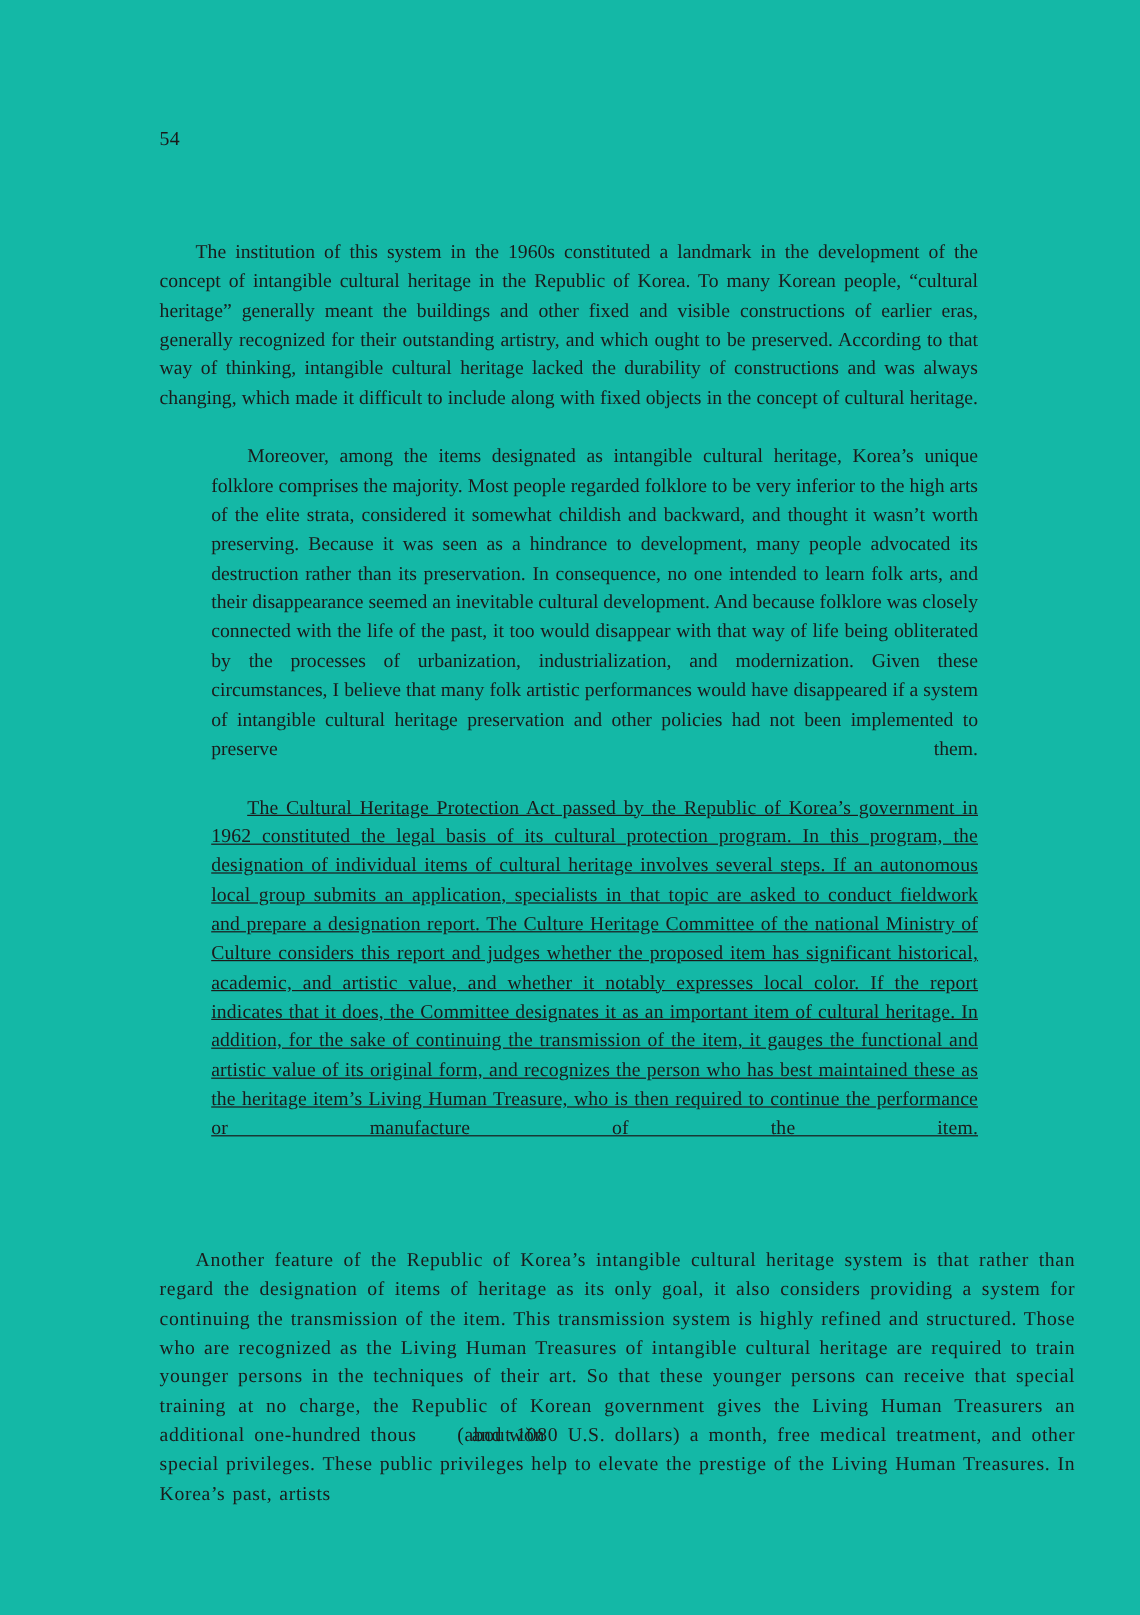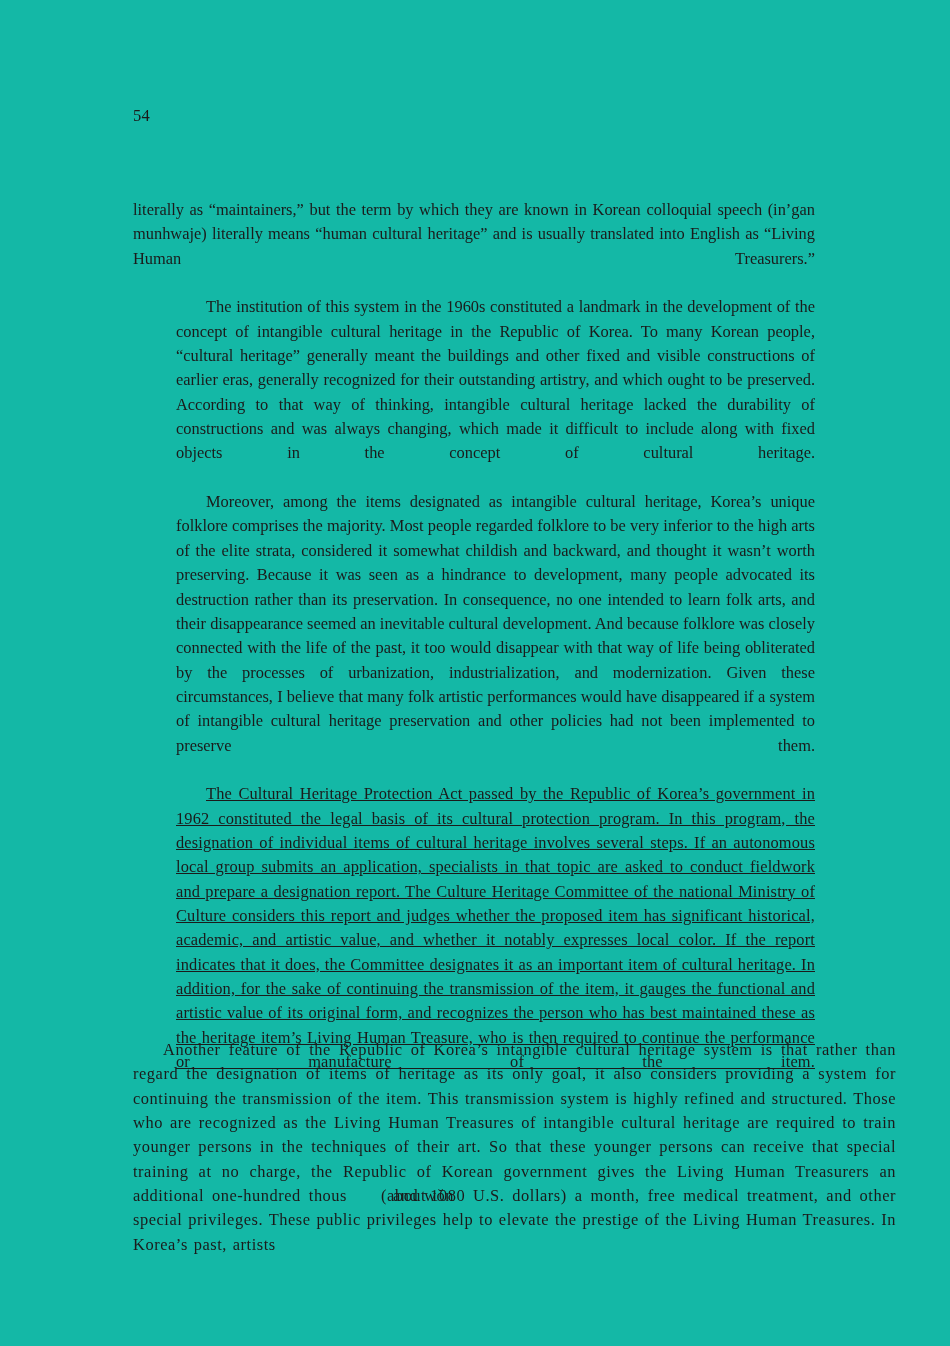--- a/index.html
+++ b/index.html
@@ -106,21 +106,20 @@
 </style>
 </head>
 <body>
 
 <div class="page">
 
   <div class="folio">54</div>
 
   <div class="textcolumn">
 
-    <p class="para">literally as “maintainers,” but the term by which they are known in Korean colloquial speech (in’gan munhwaje) literally means “human cultural heritage” and is usually translated into English as “Living Human Treasurers.”</p>
 
     <p class="para indent">The institution of this system in the 1960s constituted a landmark in the development of the concept of intangible cultural heritage in the Republic of Korea. To many Korean people, “cultural heritage” generally meant the buildings and other fixed and visible constructions of earlier eras, generally recognized for their outstanding artistry, and which ought to be preserved. According to that way of thinking, intangible cultural heritage lacked the durability of constructions and was always changing, which made it difficult to include along with fixed objects in the concept of cultural heritage.</p>
 
     <p class="para indent">Moreover, among the items designated as intangible cultural heritage, Korea’s unique folklore comprises the majority. Most people regarded folklore to be very inferior to the high arts of the elite strata, considered it somewhat childish and backward, and thought it wasn’t worth preserving. Because it was seen as a hindrance to development, many people advocated its destruction rather than its preservation. In consequence, no one intended to learn folk arts, and their disappearance seemed an inevitable cultural development. And because folklore was closely connected with the life of the past, it too would disappear with that way of life being obliterated by the processes of urbanization, industrialization, and modernization. Given these circumstances, I believe that many folk artistic performances would have disappeared if a system of intangible cultural heritage preservation and other policies had not been implemented to preserve them.</p>
 
     <p class="para indent track-wide">The Cultural Heritage Protection Act passed by the Republic of Korea’s government in 1962 constituted the legal basis of its cultural protection program. In this program, the designation of individual items of cultural heritage involves several steps. If an autonomous local group submits an application, specialists in that topic are asked to conduct fieldwork and prepare a designation report. The Culture Heritage Committee of the national Ministry of Culture considers this report and judges whether the proposed item has significant historical, academic, and artistic value, and whether it notably expresses local color. If the report indicates that it does, the Committee designates it as an important item of cultural heritage. In addition, for the sake of continuing the transmission of the item, it gauges the functional and artistic value of its original form, and recognizes the person who has best maintained these as the heritage item’s Living Human Treasure, who is then required to continue the performance or manufacture of the item.</p>
 
   </div>
 
   <div class="textcolumn wide">

